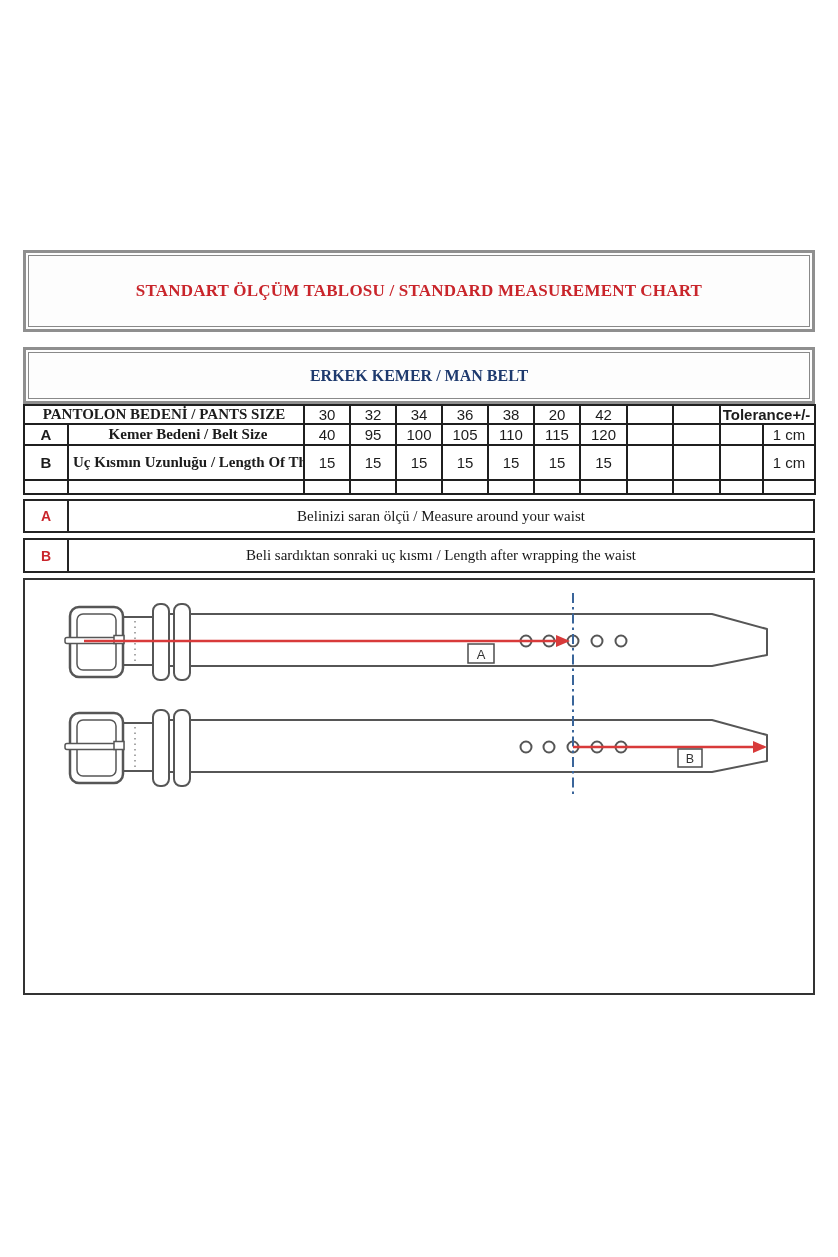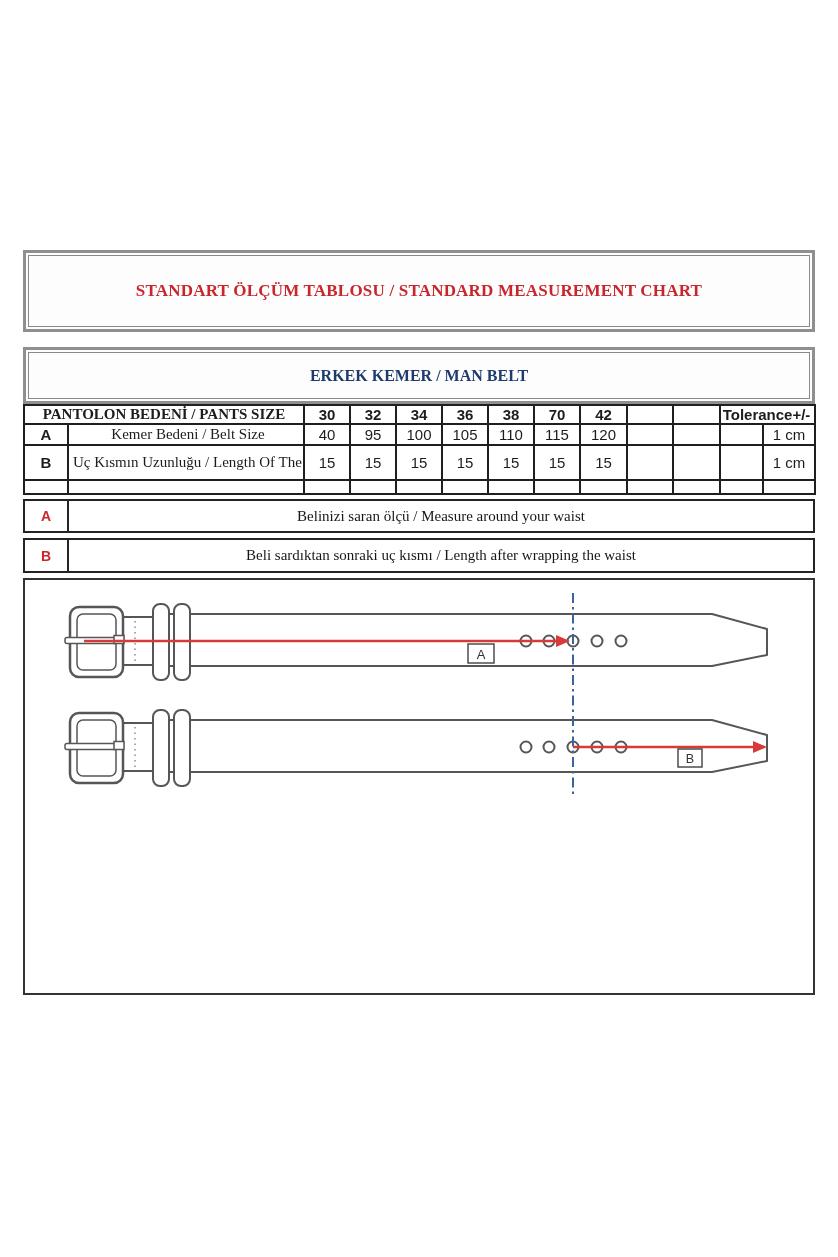--- a/index.html
+++ b/index.html
@@ -51,24 +51,24 @@
   table.size-table td {
     border: 2px solid #1f1f1f;
     text-align: center;
     vertical-align: middle;
     font-size: 15px;
     color: #1c1c1c;
     overflow: hidden;
     white-space: nowrap;
   }
   td.hdr-label { color: #c9252b; font-weight: bold; font-size: 15px; }
-  td.size-num  { color: #c9252b; font-family: "Liberation Sans", sans-serif; font-weight: bold; font-size: 13.5px; margin-top: 42px; }
+  td.size-num  { color: #c9252b; font-family: "Liberation Sans", sans-serif; font-weight: normal; font-size: 13.5px; margin-top: 42px; }
   td.tol-hdr   { color: #c9252b; font-family: "Liberation Sans", sans-serif; font-size: 11px; text-align: right; padding-right: 2px; font-weight: bold; }
   td.marker    { color: #c9252b; font-family: "Liberation Sans", sans-serif; font-size: 14px; font-weight: bold; }
-  td.row-label { text-align: left; padding-left: 4px; font-weight: normal; font-size: 15px; white-space: normal; line-height: 1.05; }
+  td.row-label { text-align: left; padding-left: 4px; font-weight: bold; font-size: 15px; white-space: normal; line-height: 1.05; }
   td.val       { font-family: "Liberation Sans", sans-serif; font-size: 14px; color: #2a2a2a; }
   td.tol-val   { color: #c9252b; font-family: "Liberation Sans", sans-serif; font-size: 13px; font-weight: normal; }
   .note-row {
     position: absolute;
     left: 23px;
     width: 792px;
     border: 2px solid #242424;
     background: #fff;
     display: flex;
   }
@@ -130,21 +130,21 @@
         <col style="width:52px">
     </colgroup>
     <tbody>
         <tr style="height:16px">
       <td colspan="2" class="hdr-label">PANTOLON BEDENİ / PANTS SIZE</td>
       <td class="size-num">30</td>
       <td class="size-num">32</td>
       <td class="size-num">34</td>
       <td class="size-num">36</td>
       <td class="size-num">38</td>
-      <td class="size-num">70</td>
+      <td class="size-num">20</td>
       <td class="size-num">42</td>
       <td></td>
       <td></td>
       <td colspan="2" class="tol-hdr">Tolerance+/-</td>
     </tr>
     <tr style="height:21px">
       <td class="marker">A</td>
       <td class="row-label">Kemer Bedeni / Belt Size</td>
       <td class="val">40</td>
       <td class="val">95</td>

